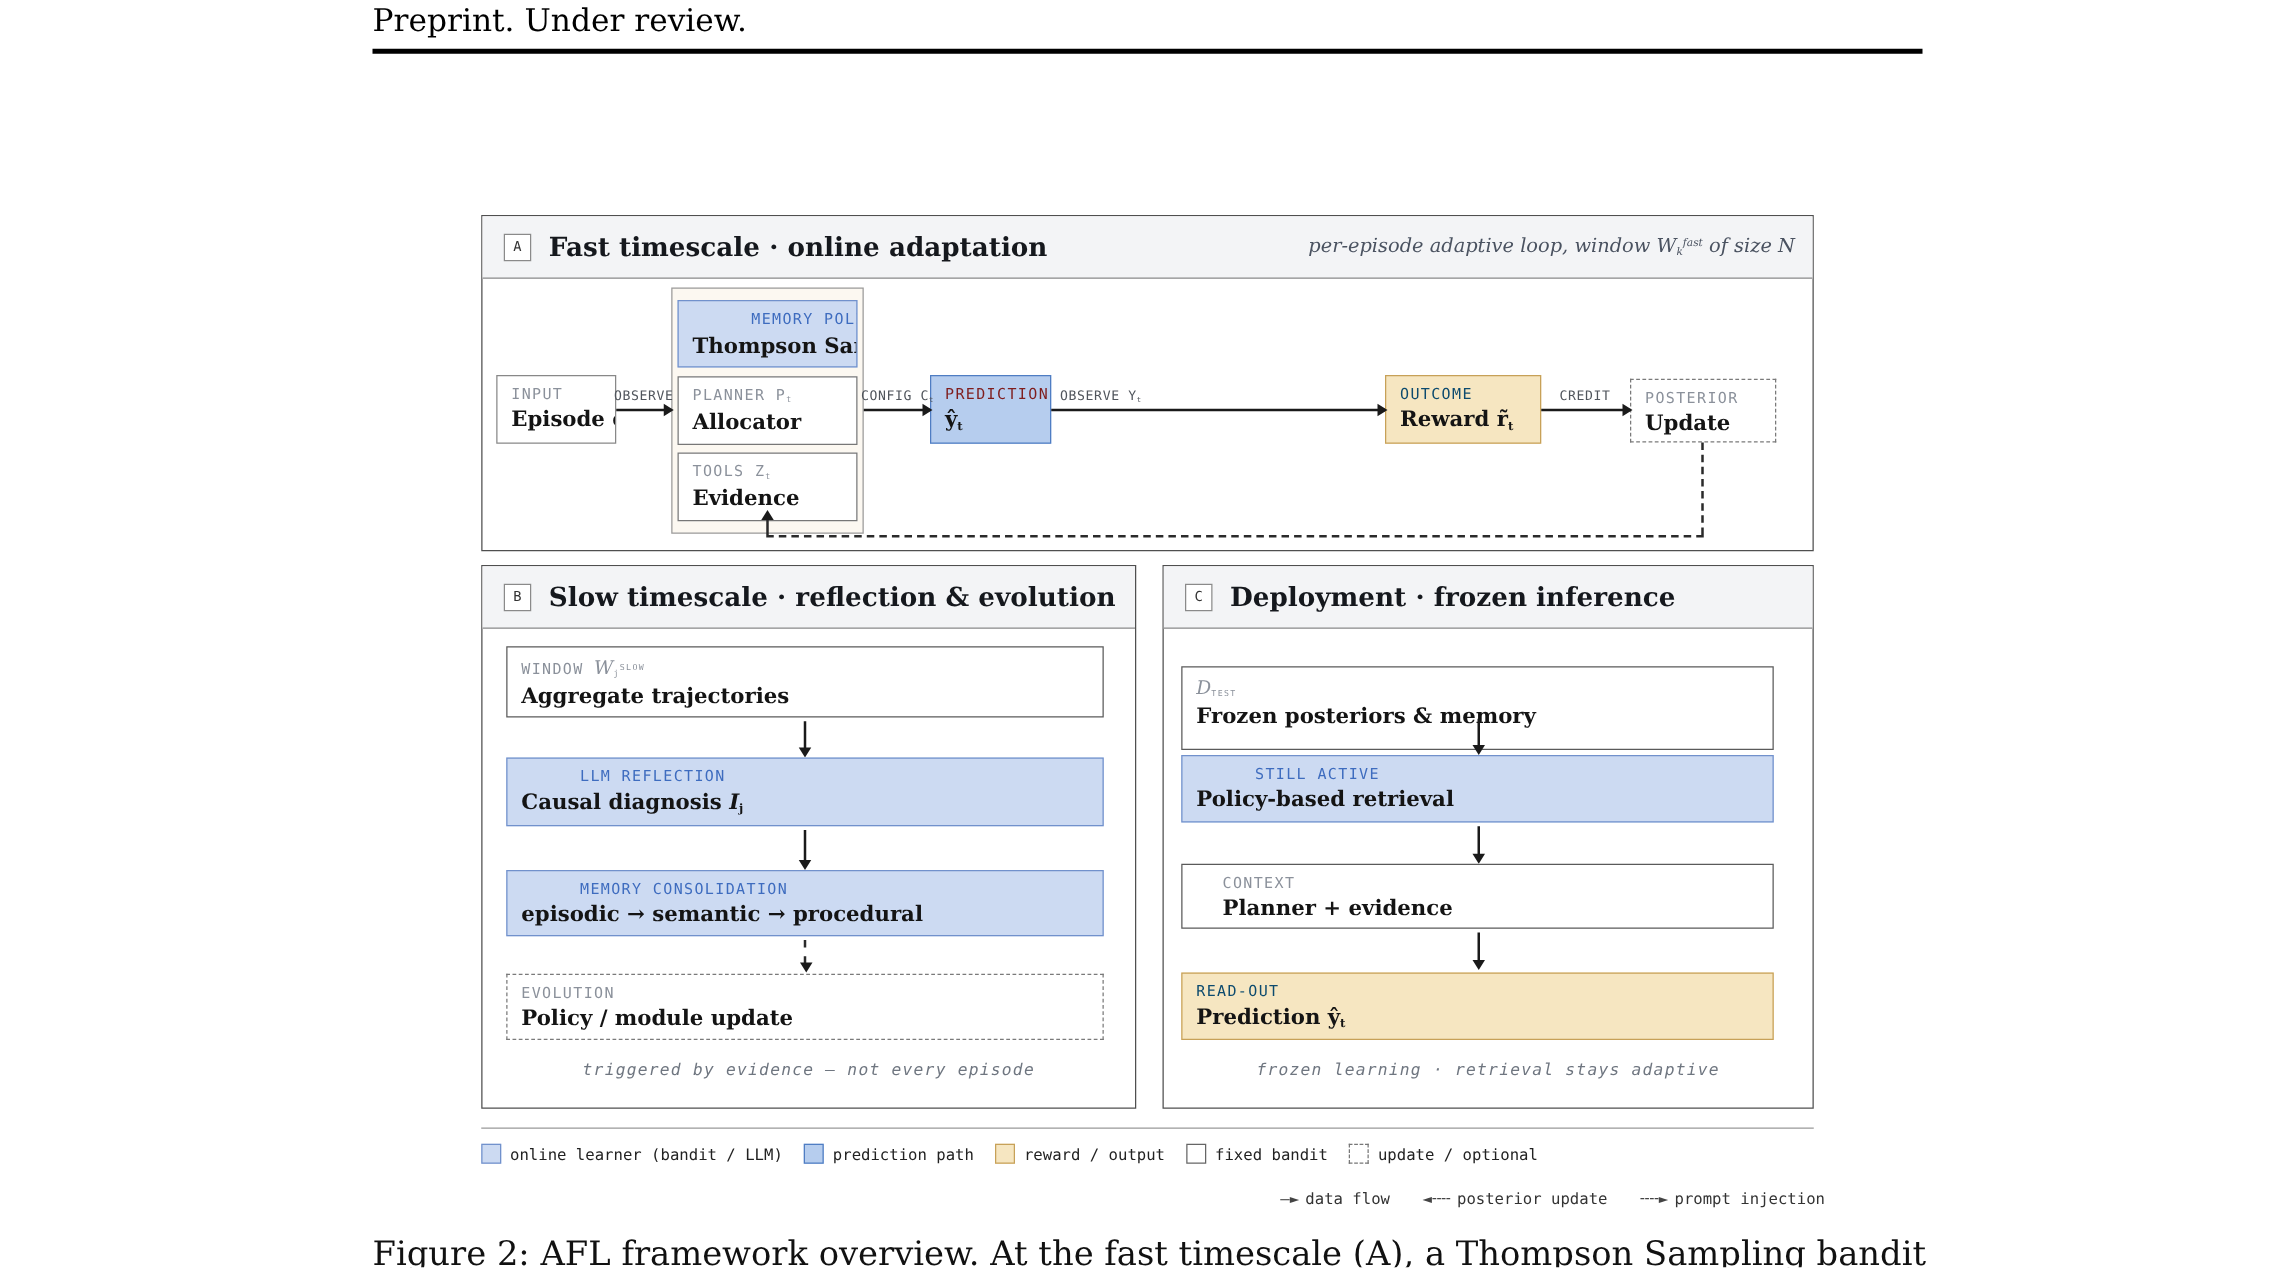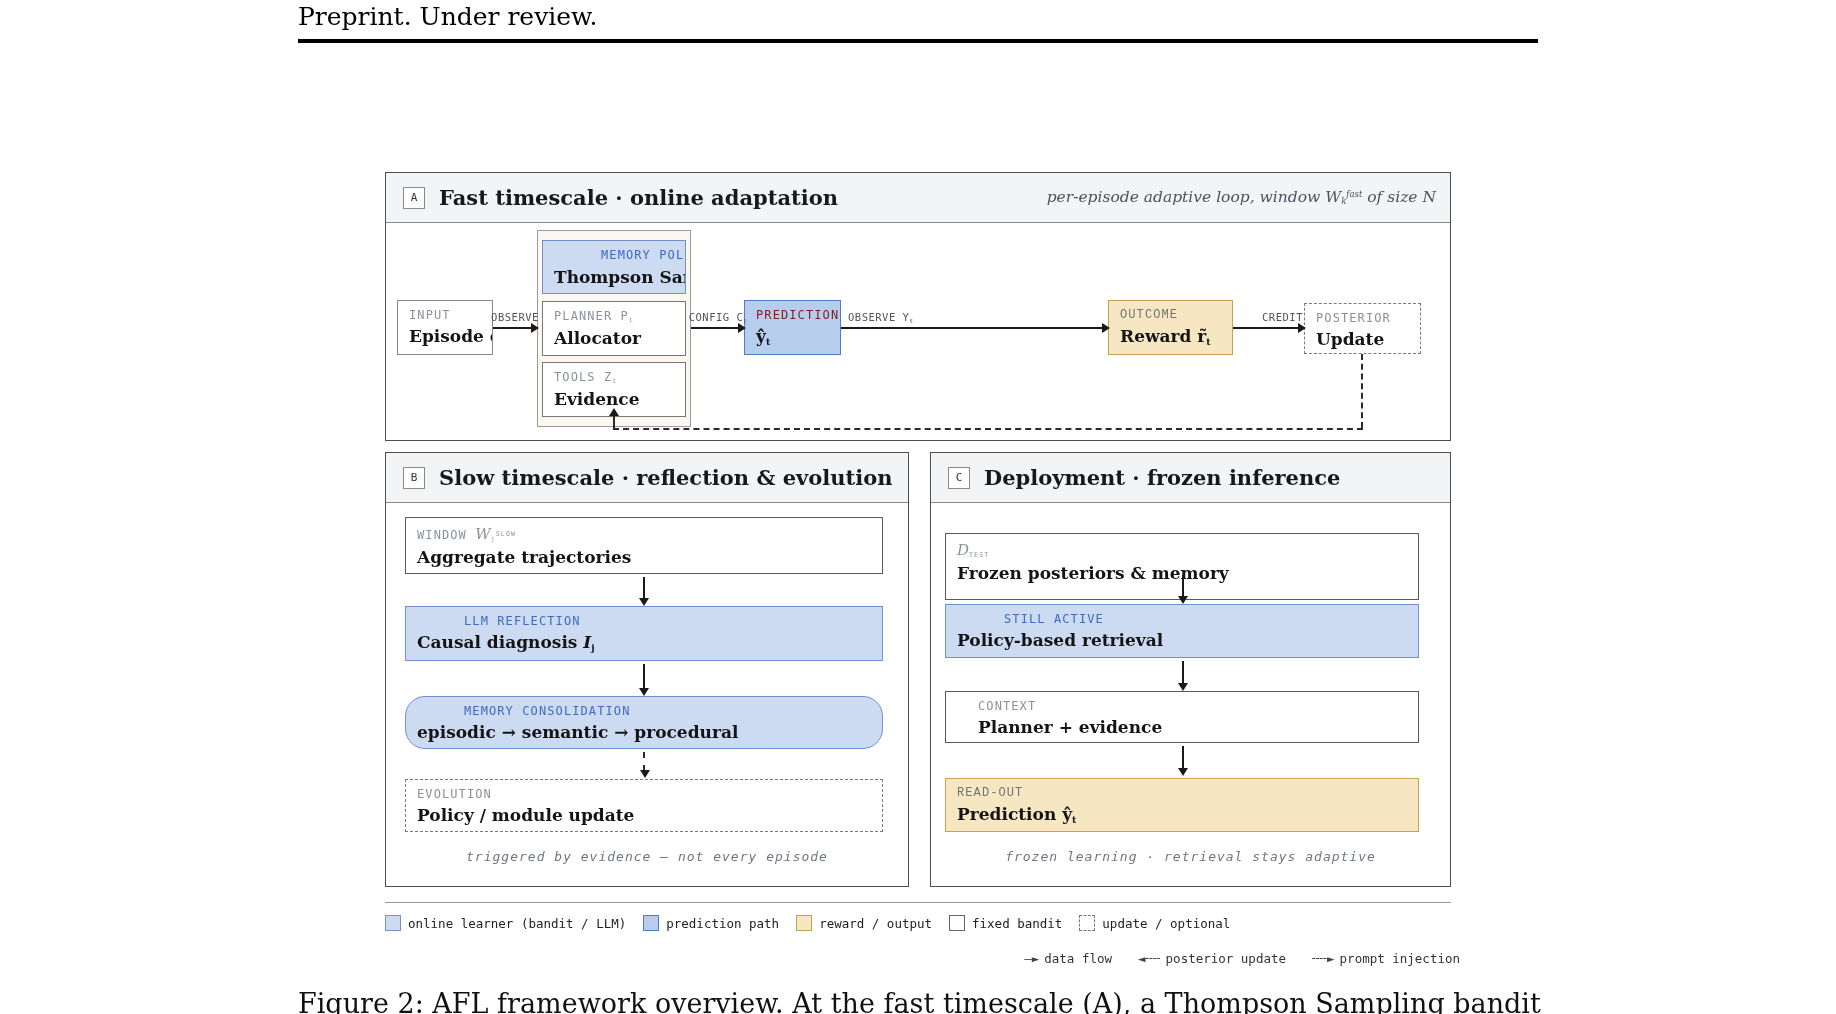--- a/index.html
+++ b/index.html
@@ -21,21 +21,21 @@
   .pcaption{position:absolute;left:0;right:0;text-align:center;
             font:italic 13px "DejaVu Sans Mono",monospace;letter-spacing:1px;color:#6f7680;}
   
   .box{position:absolute;box-sizing:border-box;background:#fff;border:1.5px solid #666;
        padding:7px 0 0 11px;overflow:hidden;}
   .box .lbl{font:12px "DejaVu Sans Mono",monospace;letter-spacing:1.1px;color:#8b919b;white-space:nowrap;}
   .box .lbl i{font-family:"DejaVu Serif",serif;font-style:italic;font-size:1.25em;letter-spacing:0;}
   .box .txt{font:bold 17px "DejaVu Serif",serif;color:#141414;margin-top:4px;white-space:nowrap;}
   .blue{background:#ccdaf2;border-color:#7191cc;} .blue .lbl{color:#3e6cbf;margin-left:47px;}
   .pred{background:#b6cdee;border-color:#4f7dc3;} .pred .lbl{color:#7f1d1d;}
-  .tan{background:#f6e6c1;border-color:#c7a158;} .tan .lbl{color:#737373;font-family:Liberation Mono, monospace;}
+  .tan{background:#f6e6c1;border-color:#c7a158;} .tan .lbl{color:#0c4a6e;}
   .dashedbox{border-style:dashed;border-color:#7a7a7a;}
   .groupbox{position:absolute;box-sizing:border-box;background:#fcf8f1;border:1.5px solid #9a9a9a;}
   sub{font-size:0.55em;vertical-align:-0.3em;}
   sup{font-size:0.55em;vertical-align:0.5em;}
   
   .harrow{position:absolute;height:2px;background:#1a1a1a;}
   .harrow::after{content:"";position:absolute;right:-2px;top:-4px;width:0;height:0;
                  border:5px solid transparent;border-right:0;border-left:8px solid #1a1a1a;}
   .varrow{position:absolute;width:2px;background:#1a1a1a;}
   .varrow::after{content:"";position:absolute;left:-4px;bottom:-7px;width:0;height:0;
@@ -122,21 +122,21 @@
     <div class="harrow" style="left:107px;top:154px;width:44px;"></div>
     <div class="alabel" style="left:129px;top:138px;">OBSERVE</div>
 
     <div class="harrow" style="left:305px;top:154px;width:53px;"></div>
     <div class="alabel" style="left:332px;top:138px;">CONFIG C<sub>t</sub></div>
 
     <div class="harrow" style="left:455px;top:154px;width:267px;"></div>
     <div class="alabel left" style="left:462px;top:138px;">OBSERVE Y<sub>t</sub></div>
 
     <div class="harrow" style="left:847px;top:154px;width:71px;"></div>
-    <div class="alabel" style="left:882px;top:138px;padding-left:29px;">CREDIT</div>
+    <div class="alabel" style="left:882px;top:138px;">CREDIT</div>
 
     <div class="vdash" style="left:975px;top:181px;height:74px;"></div>
     <div class="hdash" style="left:227px;top:255px;width:750px;"></div>
     <div class="vdash" style="left:227px;top:243px;height:12px;"></div>
     <div class="uphead" style="left:223px;top:235px;"></div>
   </div>
 
   <div class="panel" style="left:385px;top:452px;width:524px;height:435px;">
     <div class="phead">
       <div class="pbadge">B</div>
@@ -148,21 +148,21 @@
       <div class="txt">Aggregate trajectories</div>
     </div>
     <div class="varrow" style="left:257px;top:124px;height:22px;"></div>
 
     <div class="box blue" style="left:19px;top:153px;width:478px;height:55px;">
       <div class="lbl">LLM REFLECTION</div>
       <div class="txt">Causal diagnosis <i>I</i><sub>j</sub></div>
     </div>
     <div class="varrow" style="left:257px;top:211px;height:25px;"></div>
 
-    <div class="box blue" style="left:19px;top:243px;width:478px;height:53px;border-radius:20px;">
+    <div class="box blue" style="left:19px;top:243px;width:478px;height:53px;">
       <div class="lbl">MEMORY CONSOLIDATION</div>
       <div class="txt">episodic → semantic → procedural</div>
     </div>
     <div class="vdasharrow" style="left:257px;top:299px;height:19px;"></div>
 
     <div class="box dashedbox" style="left:19px;top:326px;width:478px;height:53px;">
       <div class="lbl">EVOLUTION</div>
       <div class="txt">Policy / module update</div>
     </div>
 

